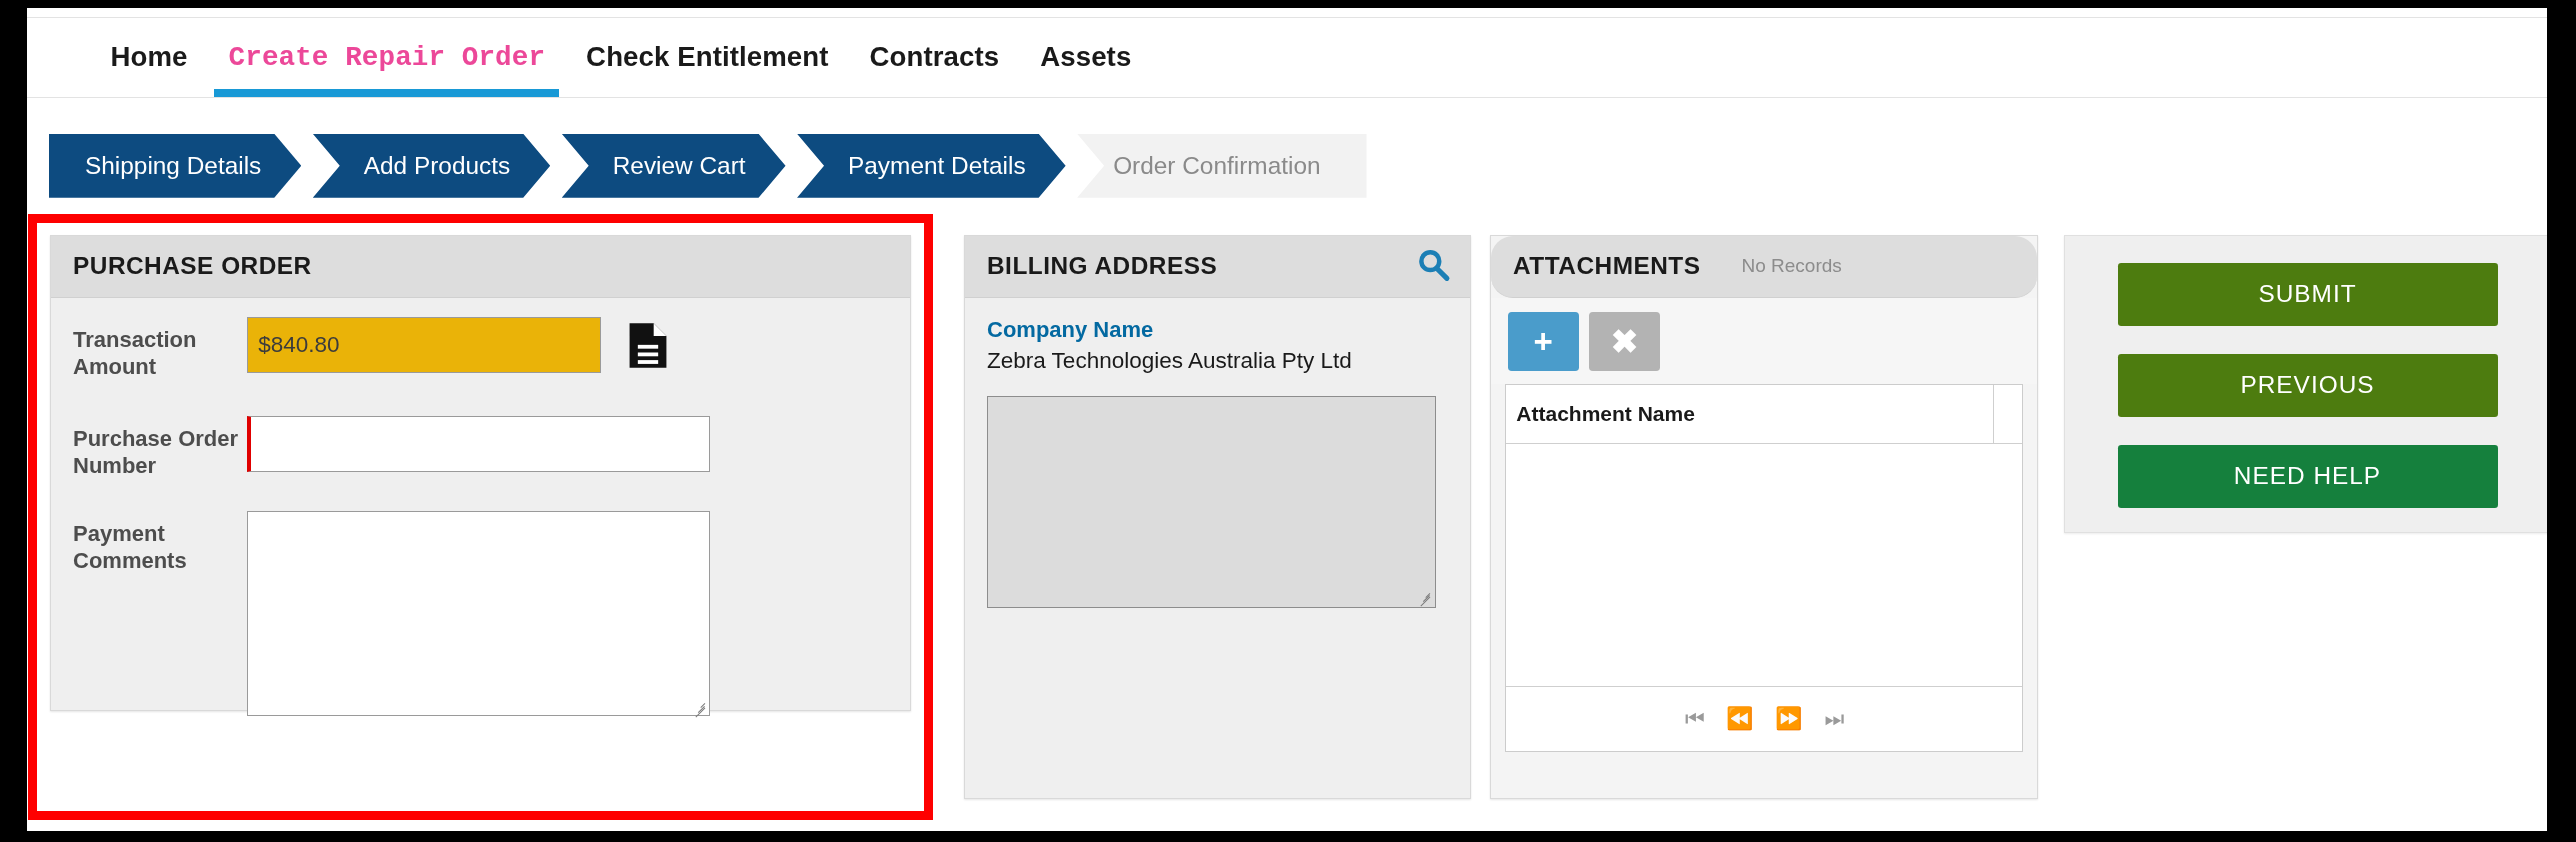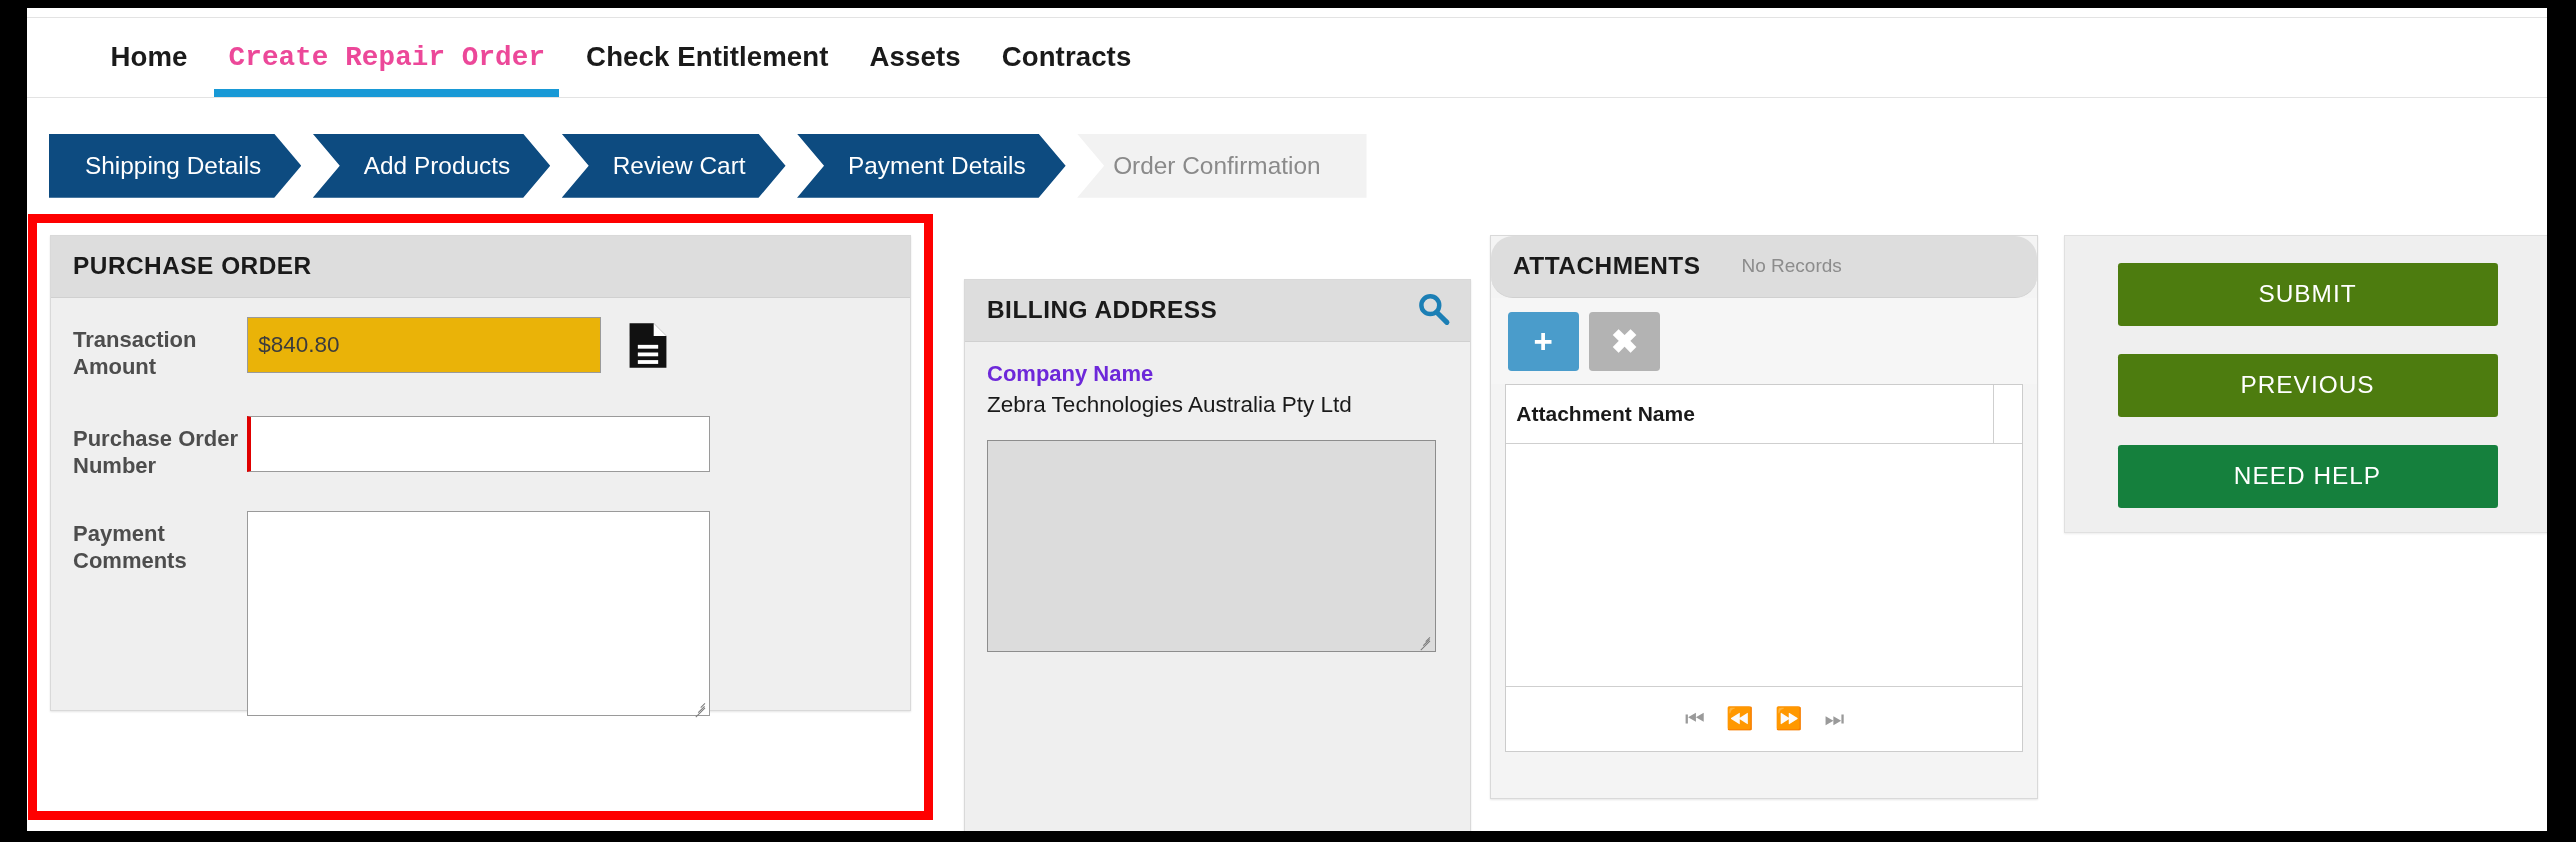--- a/index.html
+++ b/index.html
@@ -254,33 +254,32 @@
     transform-origin: center;
     transform: rotate(-45deg);
   }
 
   
   #billing-address-card {
     left: 937px;
     top: 23px;
     width: 507px;
     height: 564px;
-    margin-top: 44px;
   }
   #billing-search-icon {
     position: absolute;
     right: 18px;
     top: 50%;
     transform: translateY(-50%);
     cursor: pointer;
   }
   .sub-label {
     font-size: 22px;
     font-weight: bold;
-    color: #6d28d9;
+    color: #0369a1;
     margin-bottom: 5.1px;
   }
   .sub-value {
     font-size: 22.5px;
     color: #1a1a1a;
     white-space: nowrap;
     overflow: hidden;
     text-overflow: clip;
     width: 475px;
     margin-bottom: 22px;
@@ -423,24 +422,24 @@
       <div class="nav-item">
         <span>Home</span>
       </div>
       <div class="nav-item active">
         <span>Create Repair Order</span>
       </div>
       <div class="nav-item">
         <span>Check Entitlement</span>
       </div>
       <div class="nav-item">
+        <span>Contracts</span>
+      </div>
+      <div class="nav-item">
         <span>Assets</span>
-      </div>
-      <div class="nav-item">
-        <span>Contracts</span>
       </div>
     </div>
   </nav>
 
   <div id="step-bar">
     <div class="step-track">
       <div class="step first">
         <span>Shipping Details</span>
       </div>
       <div class="step notched">

